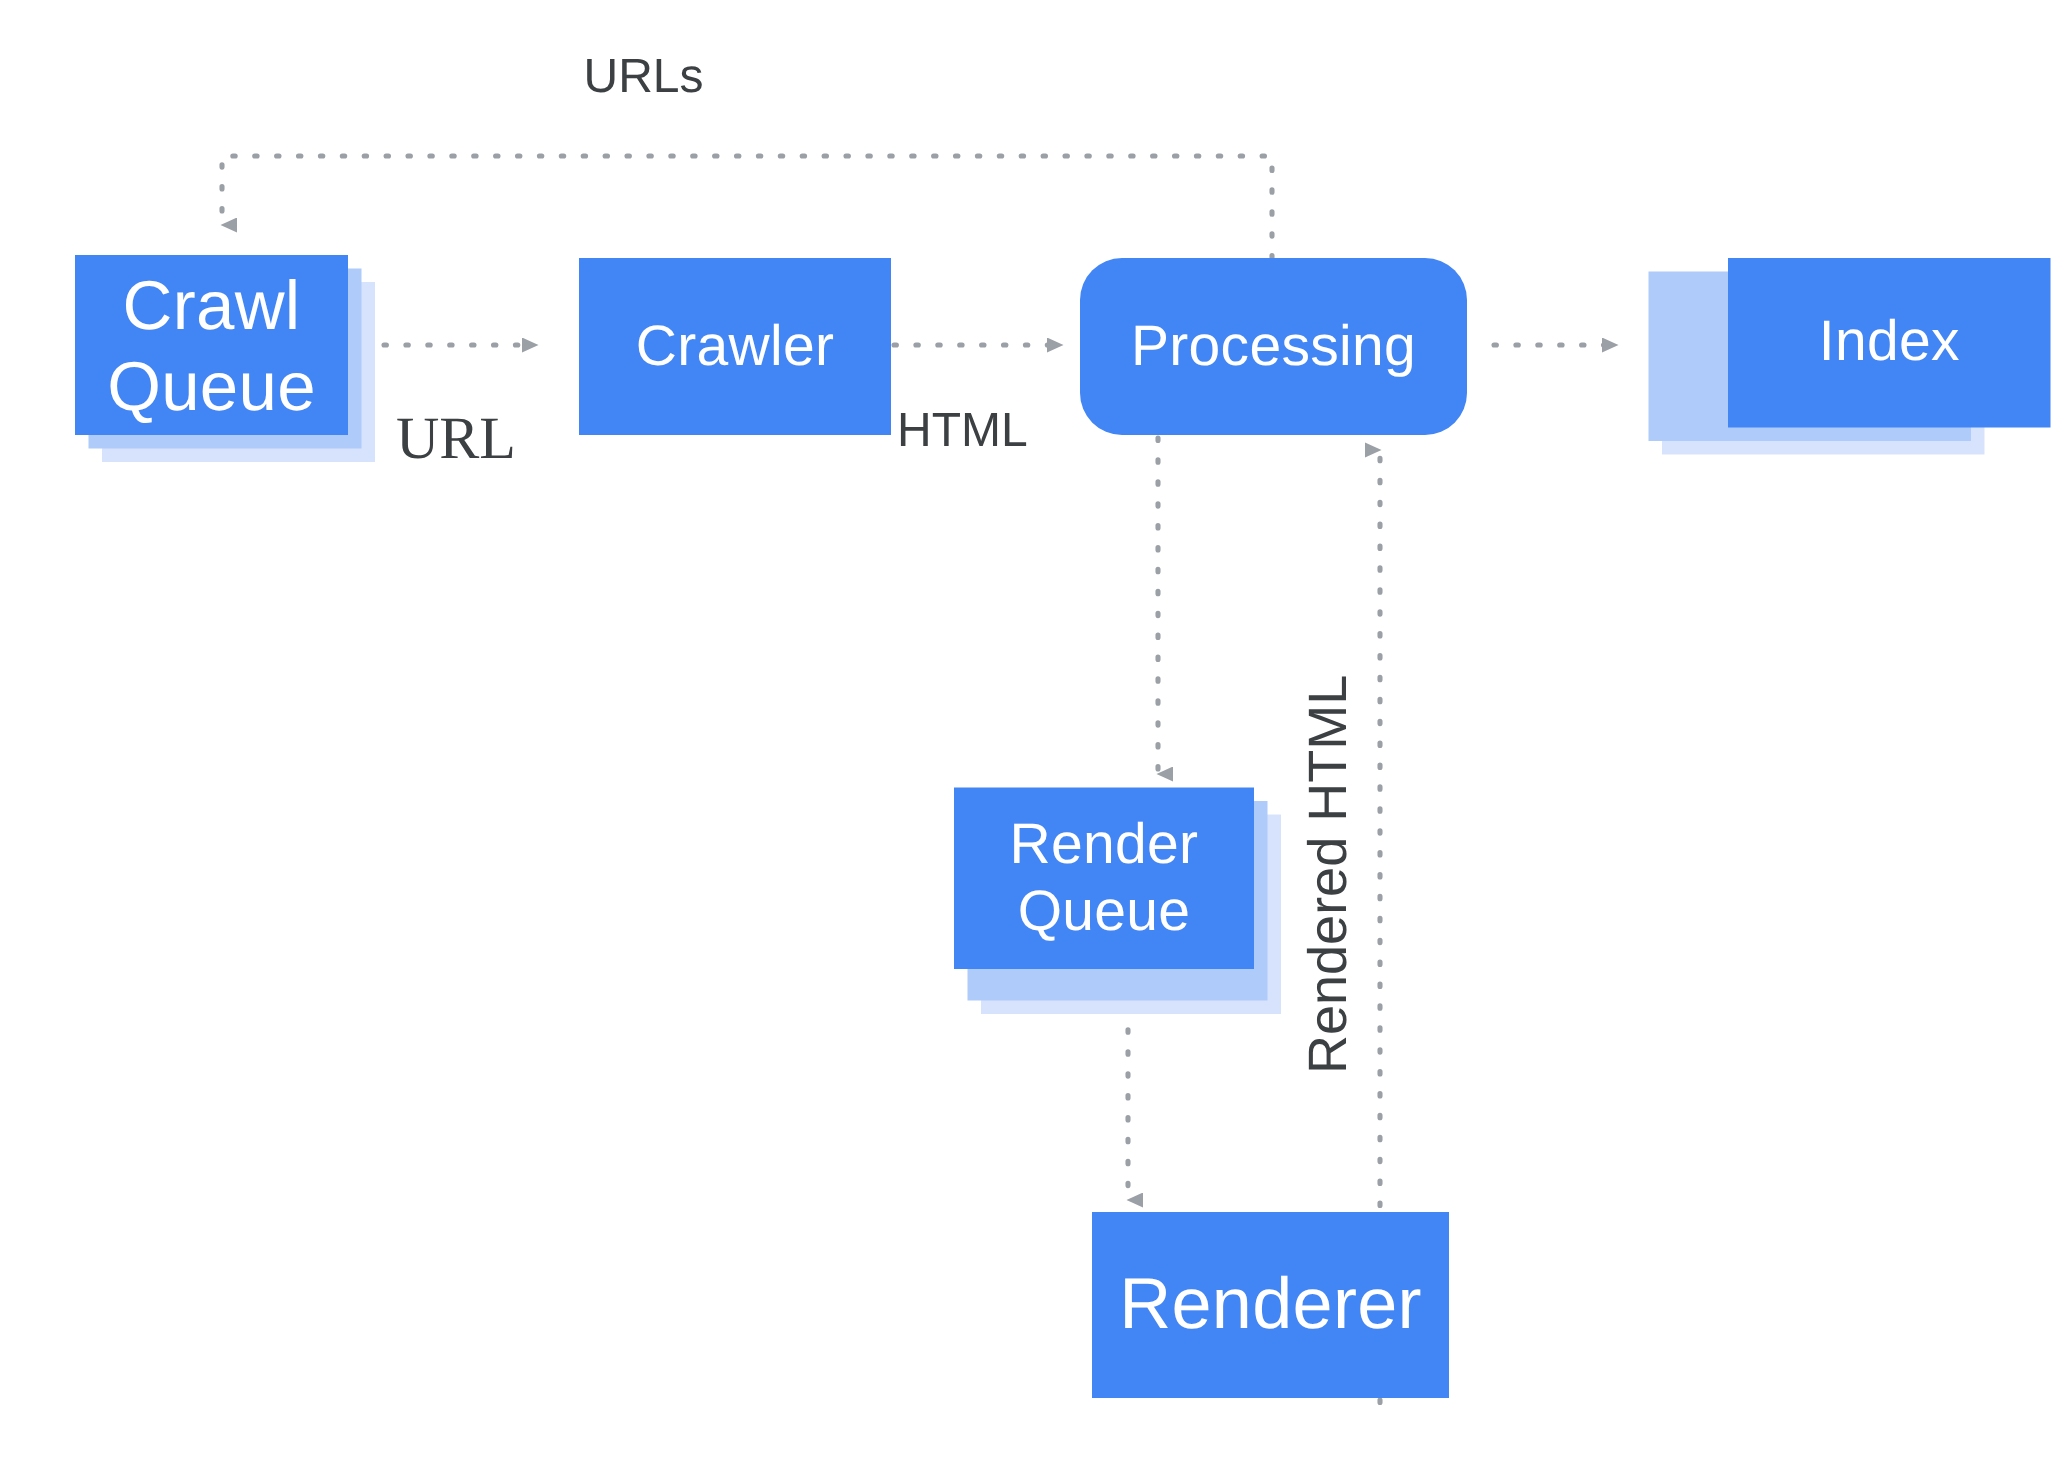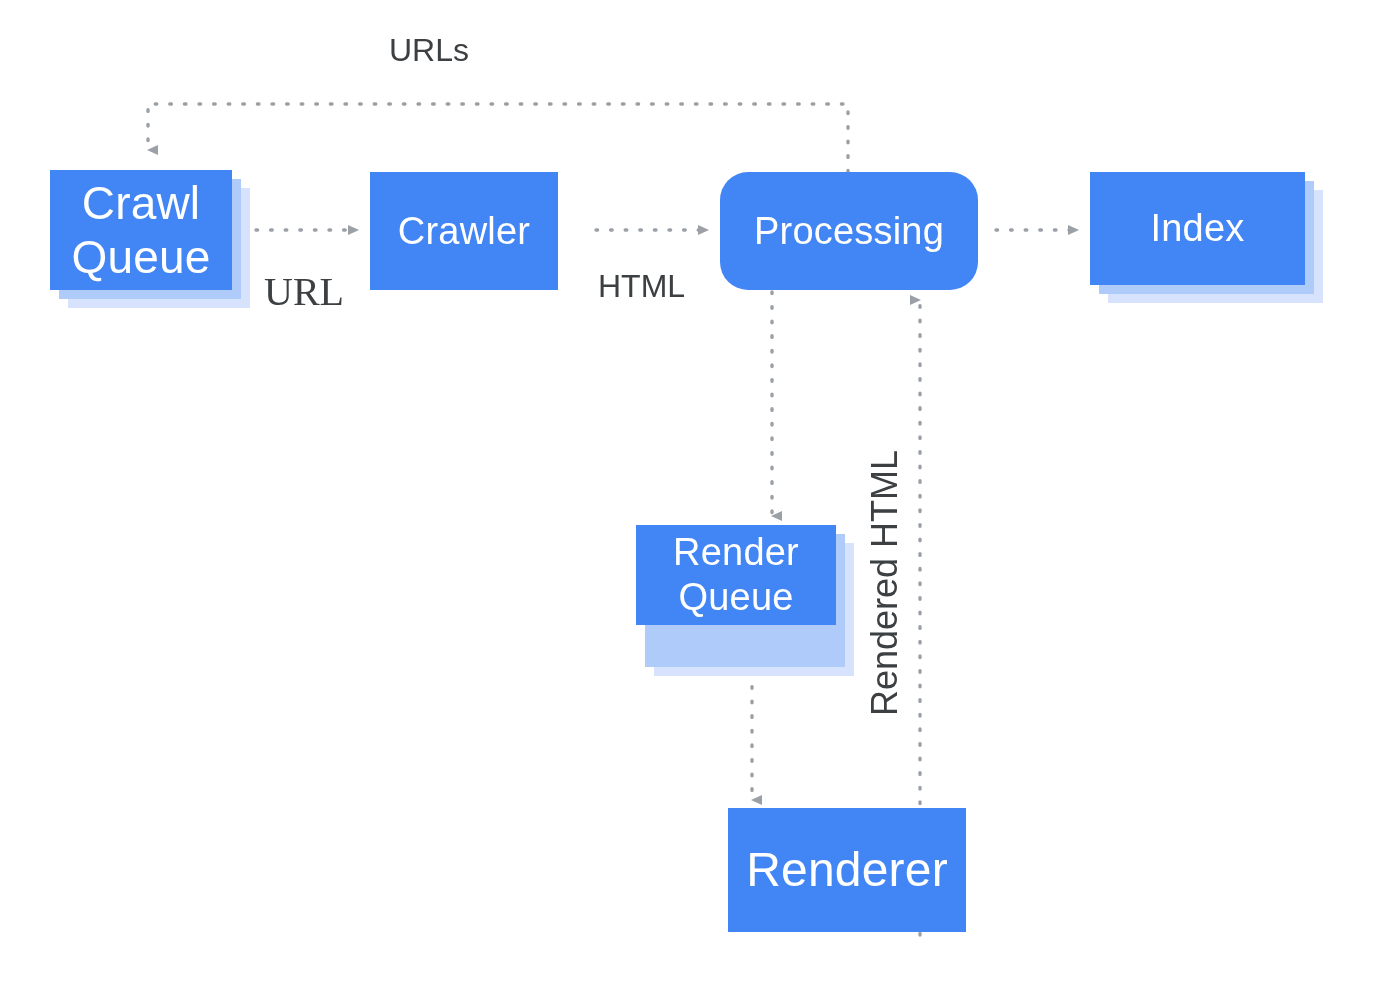--- a/index.html
+++ b/index.html
@@ -117,37 +117,37 @@
     </g>
   </svg>
 
   <div class="stack-l2" style="left:68px; top:188px; width:182px; height:120px;"></div>
   <div class="stack-l1" style="left:59px; top:179px; width:182px; height:120px;"></div>
   <div class="node node-fill" style="left:50px; top:170px; width:182px; height:120px; font-size:46px;">
     <span class="label">Crawl
 Queue</span>
   </div>
 
-  <div class="node node-fill" style="left:370px; top:172px; width:188px; height:118px; font-size:38px;">
+  <div class="node node-fill" style="left:386px; top:172px; width:208px; height:118px; font-size:38px;">
     <span class="label">Crawler</span>
   </div>
 
   <div class="node node-fill" style="left:720px; top:172px; width:258px; height:118px; font-size:38px;border-radius:28px;">
     <span class="label">Processing</span>
   </div>
 
   <div class="stack-l2" style="left:1108px; top:190px; width:215px; height:113px;"></div>
   <div class="stack-l1" style="left:1099px; top:181px; width:215px; height:113px;"></div>
-  <div class="node node-fill" style="left:1090px; top:172px; width:215px; height:113px; font-size:38px;">
+  <div class="node node-fill" style="left:1152px; top:172px; width:215px; height:113px; font-size:38px;">
     <span class="label">Index</span>
   </div>
 
   <div class="stack-l2" style="left:654px; top:543px; width:200px; height:133px;"></div>
   <div class="stack-l1" style="left:645px; top:534px; width:200px; height:133px;"></div>
-  <div class="node node-fill" style="left:636px; top:525px; width:200px; height:100px; font-size:38px;">
+  <div class="node node-fill" style="left:636px; top:525px; width:200px; height:121px; font-size:38px;">
     <span class="label">Render
 Queue</span>
   </div>
 
   <div class="node node-fill" style="left:728px; top:808px; width:238px; height:124px; font-size:48px;">
     <span class="label">Renderer</span>
   </div>
 
   <div class="txt" style="left:389px; top:32px; font-size:32px;">URLs</div>
 

